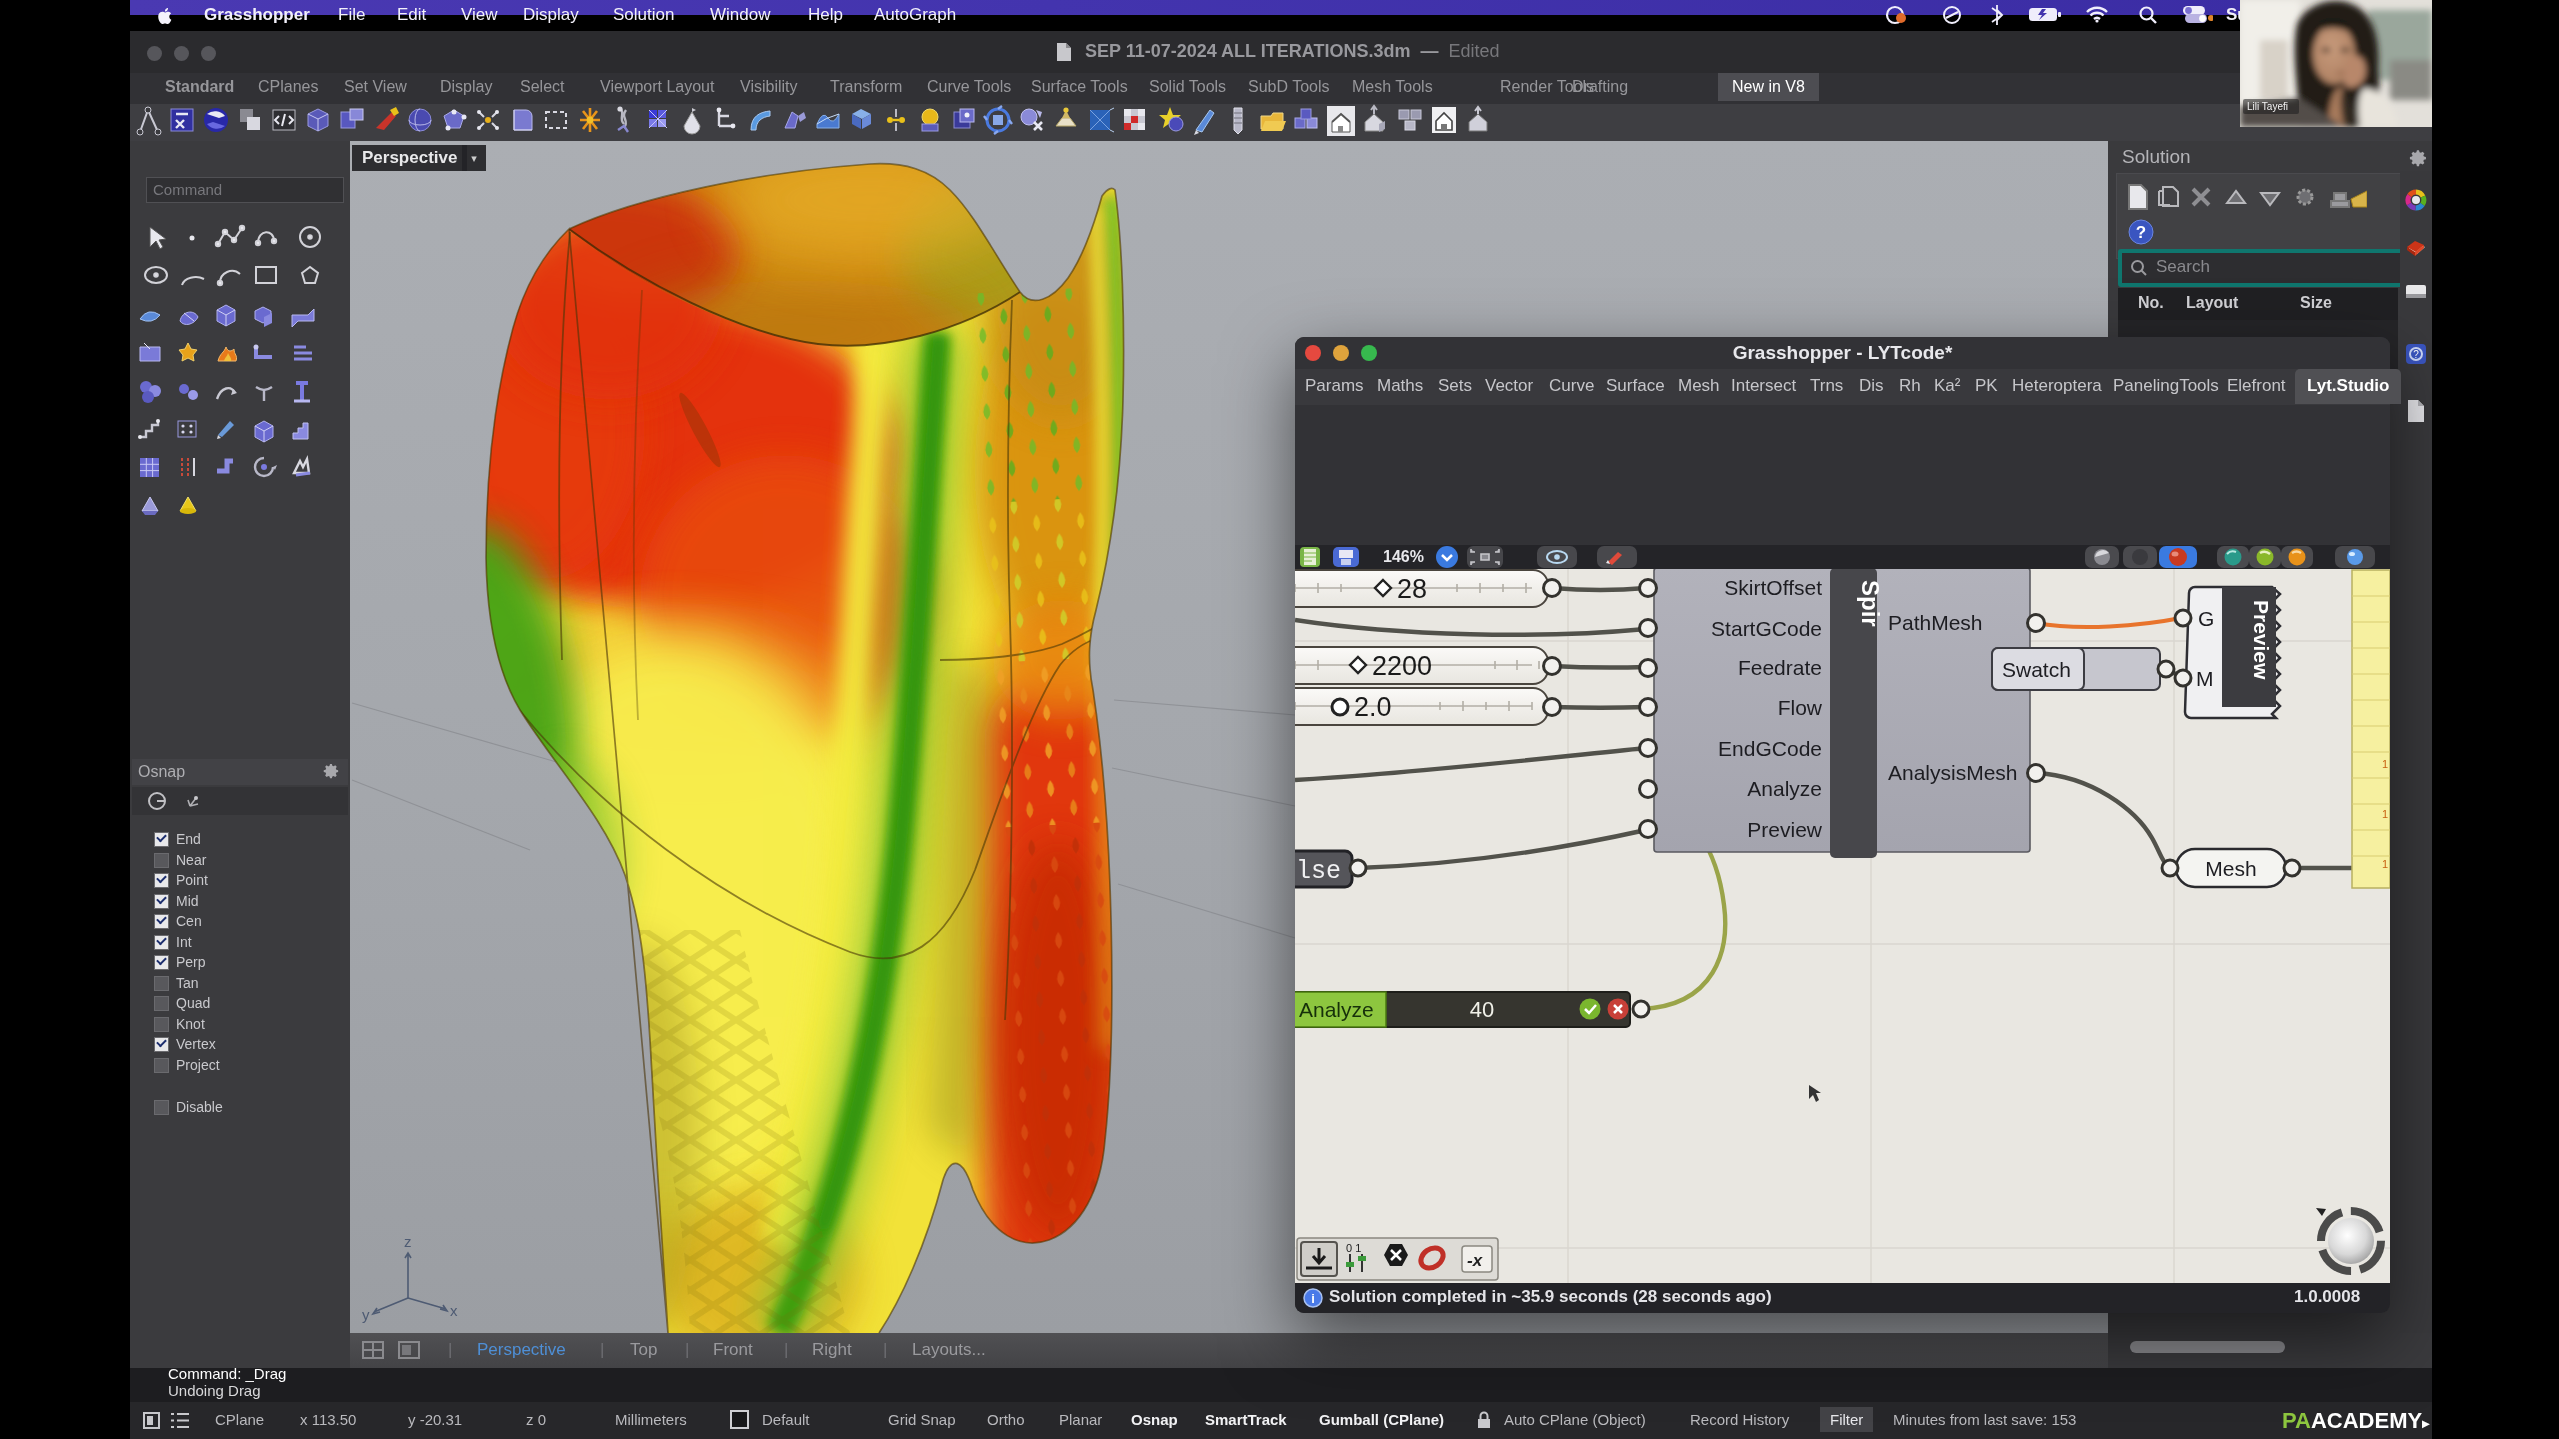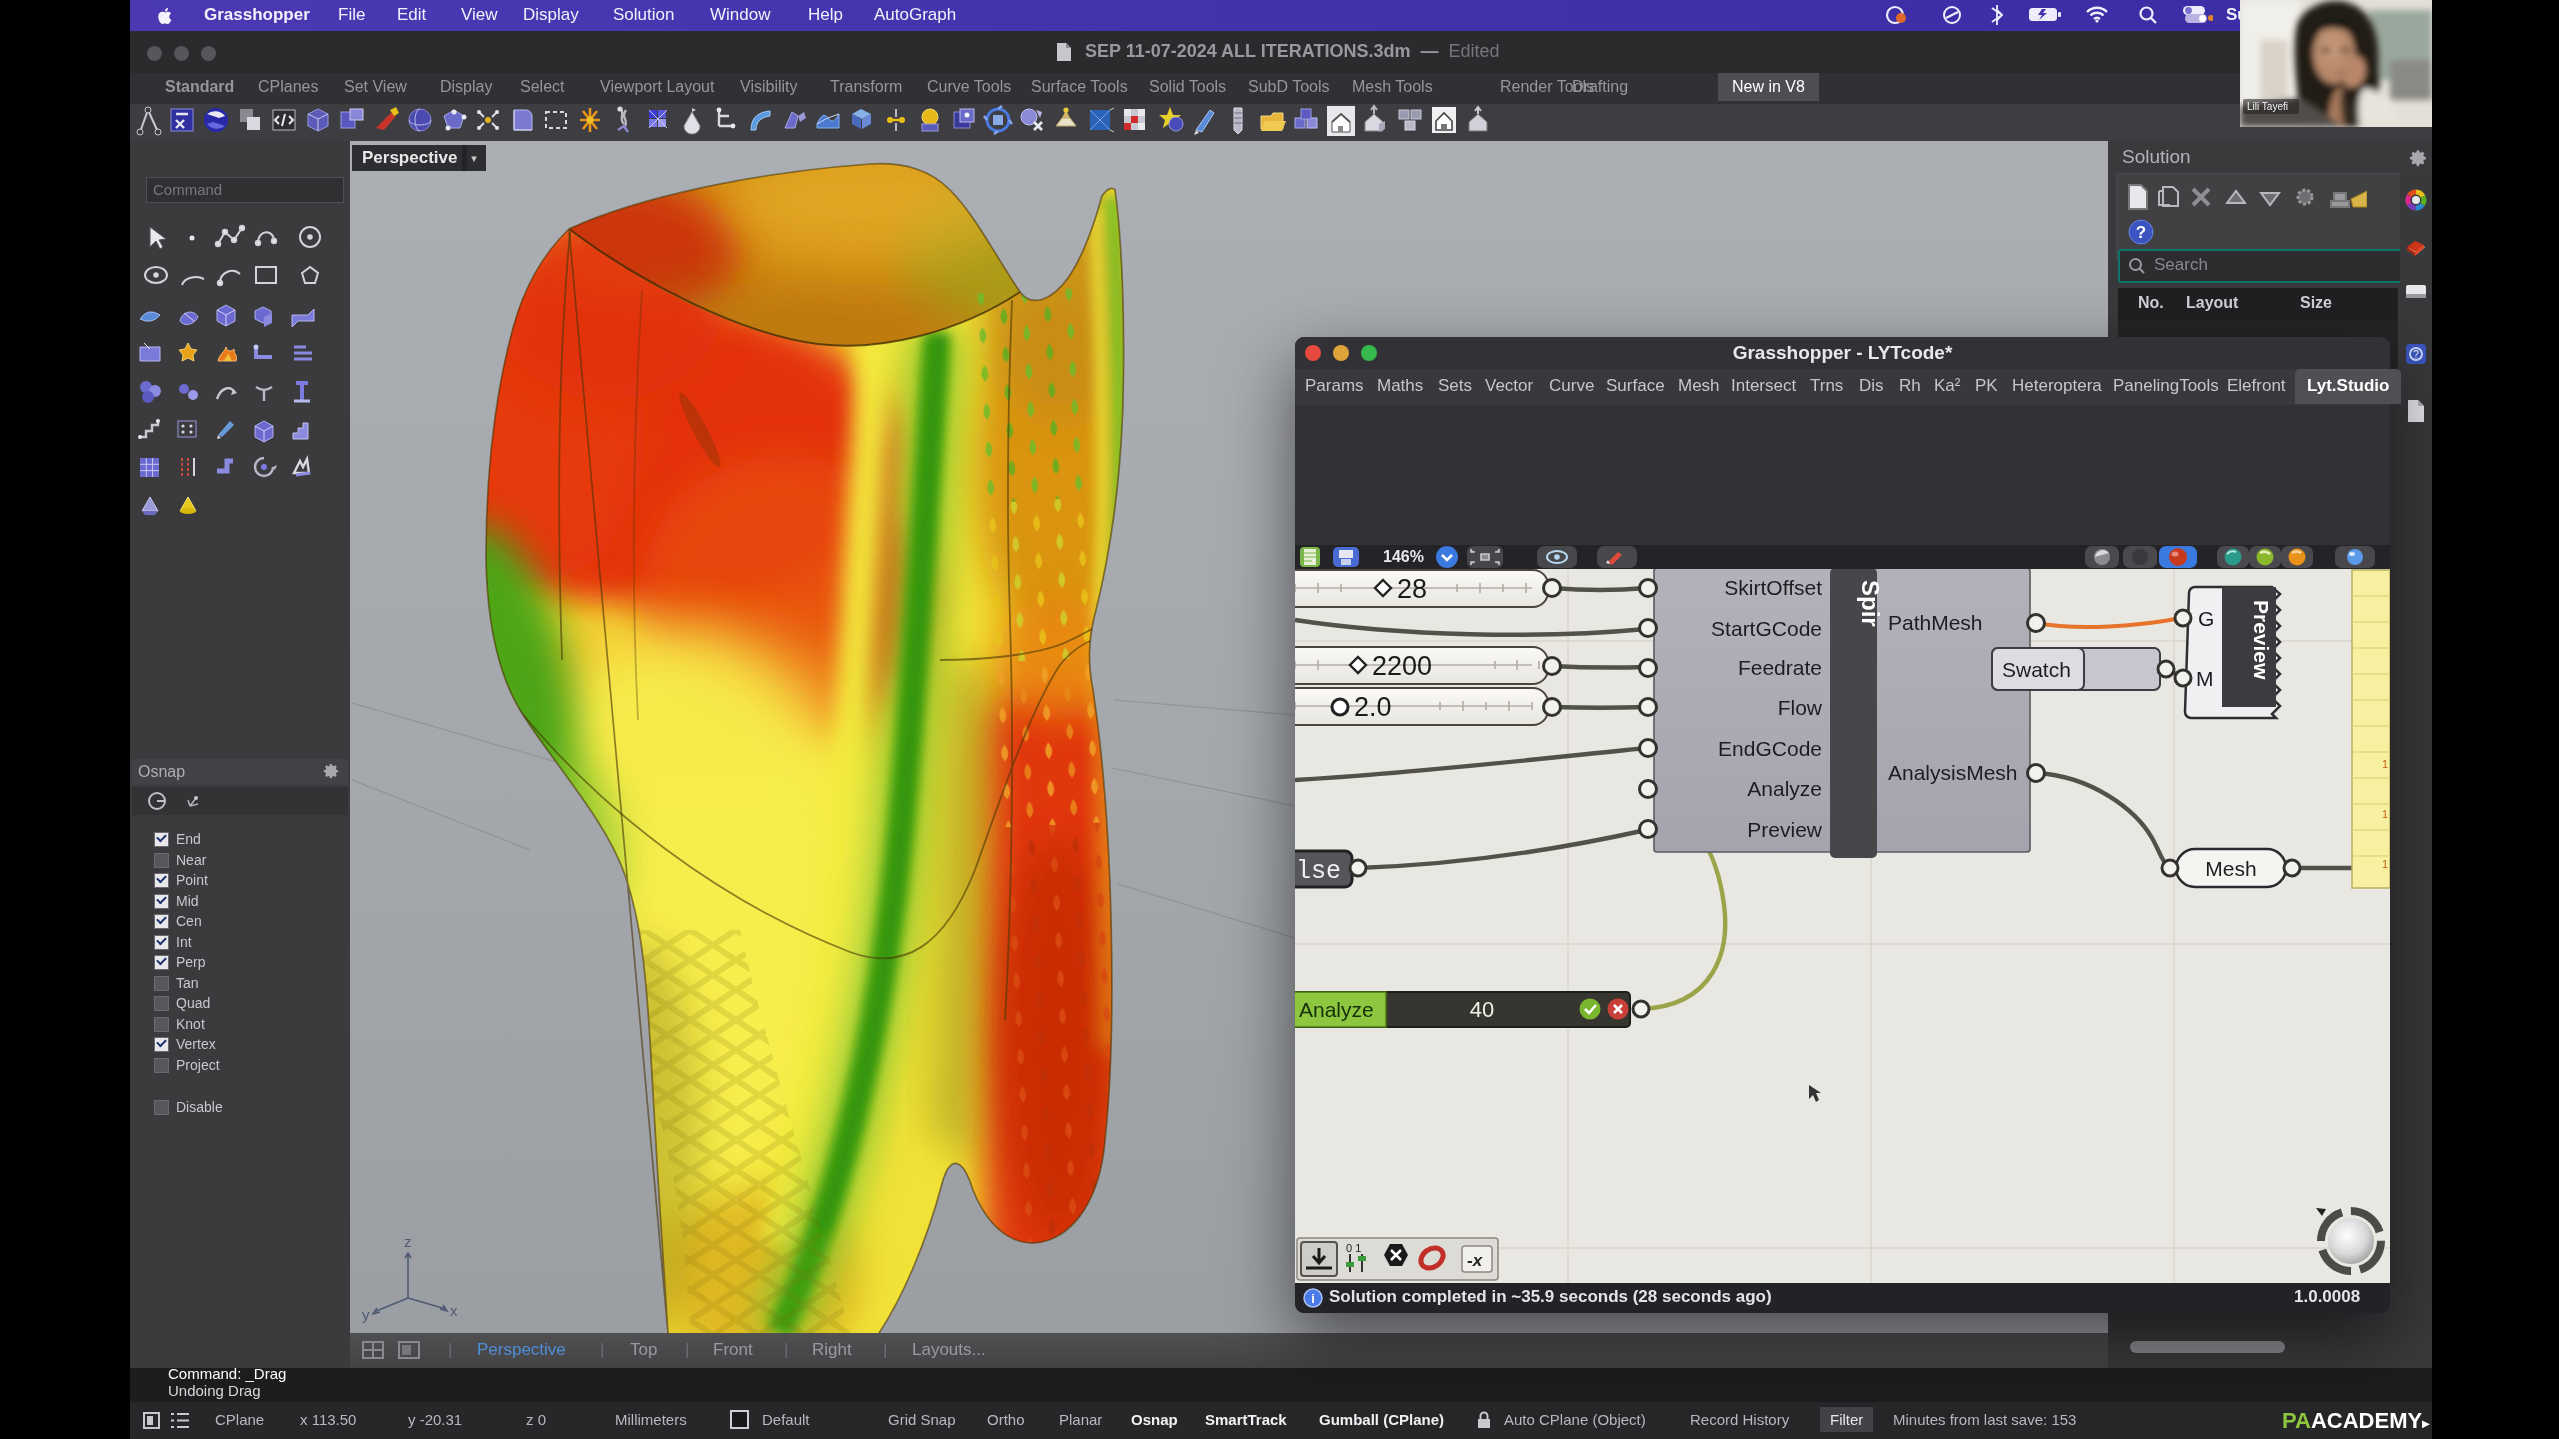--- a/index.html
+++ b/index.html
@@ -1,20 +1,20 @@
 <!DOCTYPE html>
 <html><head>
 <meta charset="utf-8">
 <style>
   html,body{margin:0;padding:0;background:#000;width:2559px;height:1439px;overflow:hidden;
     font-family:"Liberation Sans",sans-serif;}
   .abs{position:absolute;}
   #page{position:relative;width:2559px;height:1439px;background:#000;}
   
-  #menubar{left:130px;top:0;width:2302px;height:31px;
+  #menubar{left:130px;top:0;width:2302px;height:15px;
     background:linear-gradient(90deg,#4a39b2 0%,#4334ae 40%,#3a2ca3 100%);color:#f2f0fa;font-size:17px;}
   #menubar .mi{position:absolute;top:5px;white-space:nowrap;}
   
   #titlebar{left:130px;top:31px;width:2302px;height:42px;background:#2b2b2e;}
   .tl{position:absolute;top:15px;width:15px;height:15px;border-radius:50%;background:#56565b;}
   #rtitle{position:absolute;top:10px;left:955px;color:#98989d;font-size:18px;font-weight:bold;white-space:nowrap;}
   #tabsrow{left:130px;top:73px;width:2302px;height:31px;background:#313135;}
   #tabsrow span{position:absolute;top:5px;color:#96969a;font-size:16px;white-space:nowrap;}
   #tabsrow .active{background:#4d4d52;color:#fff;padding:5px 14px;top:0;border-radius:0;}
   #iconrow{left:130px;top:104px;width:2302px;height:37px;background:#3e3e42;}
@@ -668,21 +668,21 @@
           <circle cx="178" cy="14" r="7" fill="#6e6e72" stroke="#999" stroke-width="3" stroke-dasharray="3 2"></circle>
           <path d="M204 18 h18 v6 h-18z M207 18 v-8 h12 v8" fill="#9a9a9e" stroke="#777"></path>
         </g>
         <path d="M232 12 l8 -4 v16 h-14 l-2 -8z" fill="#d8b44a" stroke="#a8841a"></path>
       </svg>
       <svg style="position:absolute;left:10px;top:44px;" width="30" height="30" viewBox="0 0 30 30">
           <circle cx="14" cy="14" r="12" fill="#3a55c0" stroke="#6a85e0"></circle>
           <text x="14" y="20" font-size="17" font-weight="bold" fill="#fff" text-anchor="middle">?</text>
         </svg>
     </div>
-    <div style="position:absolute;left:10px;top:108px;width:280px;height:30px;background:#2d2d30;border:2px solid #0f766e;border-radius:3px;">
+    <div style="position:absolute;left:10px;top:108px;width:280px;height:30px;background:#2d2d30;border:4px solid #0f766e;border-radius:3px;">
       <svg style="position:absolute;left:8px;top:6px;" width="18" height="18" viewBox="0 0 18 18">
           <circle cx="7.5" cy="7.5" r="5.5" fill="none" stroke="#9a9a9e" stroke-width="2"></circle>
           <path d="M11.5 11.5 L16 16" stroke="#9a9a9e" stroke-width="2"></path>
         </svg>
       <span style="position:absolute;left:34px;top:4px;color:#8a8a8e;font-size:17px;">Search</span>
     </div>
     <div style="position:absolute;left:10px;top:147px;width:280px;height:32px;background:#202023;color:#d2d2d6;font-size:16px;font-weight:bold;">
       <span style="position:absolute;left:20px;top:6px;">No.</span>
       <span style="position:absolute;left:68px;top:6px;">Layout</span>
       <span style="position:absolute;left:182px;top:6px;">Size</span>

